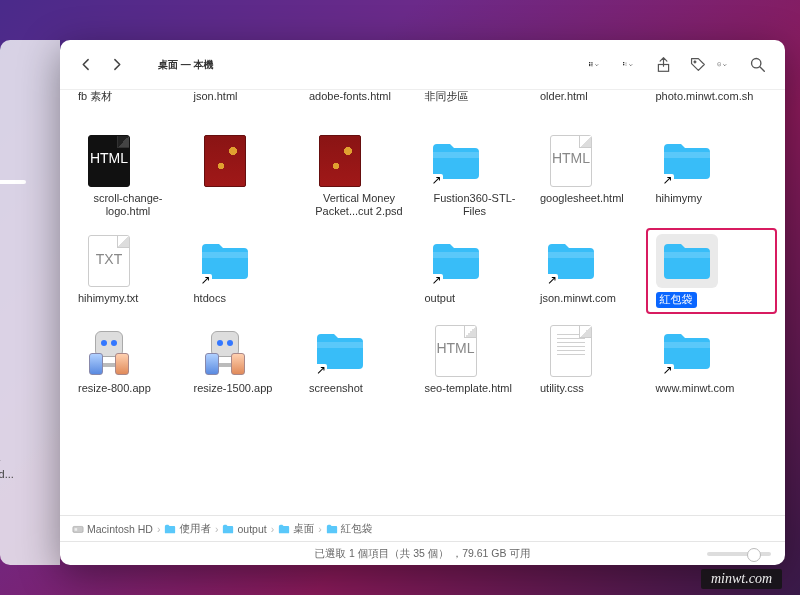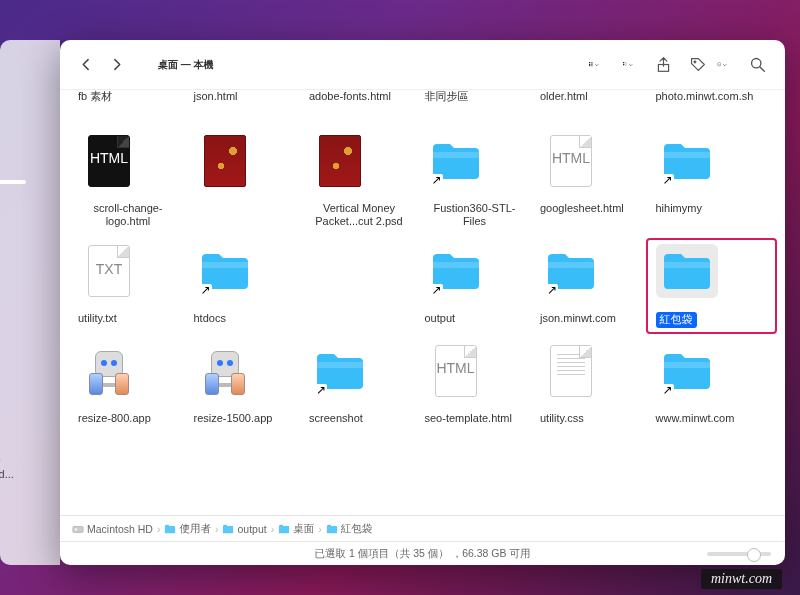--- a/index.html
+++ b/index.html
@@ -51,21 +51,21 @@
   }
   .file {
     display: flex; flex-direction: column; align-items: flex-start;
     text-align: center; font-size: 11px; line-height: 1.2;
     color: #333; position: relative;
   }
   .icon-box {
     width: 62px; height: 54px; display: flex; align-items: center; justify-content: center;
     position: relative;
   }
-  .file .label { margin-top: 14px; max-width: 100px; word-break: break-word; display: block; }
+  .file .label { margin-top: 4px; max-width: 100px; word-break: break-word; display: block; }
   .file.selected .label { background: #0a66ff; color: #fff; border-radius: 3px; padding: 1px 4px; }
   .file.selected .icon-box { background: #eaeaea; border-radius: 6px; }
   .highlight-ring { position: absolute; inset: -6px -10px; border: 2px solid #d81b60; border-radius: 4px; pointer-events: none; }
 
   
   .row0 { height: 30px; }
   .row0 .file { justify-content: flex-start; }
   .row0 .label { margin-top: 0; }
 
   
@@ -293,21 +293,21 @@
           </div>
           <span class="label">hihimymy</span>
         </div>
         <div class="file">
           <div class="icon-box">
             <div class="doc">
               <div class="corner"></div>
               <span>TXT</span>
             </div>
           </div>
-          <span class="label">utility.txt</span>
+          <span class="label">hihimymy.txt</span>
         </div>
         <div class="file">
           <div class="icon-box">
             <svg class="folder-svg" viewBox="0 0 52 42">
     <path class="top" d="M3 8 Q3 4 7 4 L20 4 L24 8 L45 8 Q49 8 49 12 L49 12 L3 12 Z" fill="#5ac8fa"></path>
     <rect x="3" y="12" width="46" height="27" rx="4" fill="#38bdf8"></rect>
     <rect x="3" y="12" width="46" height="6" fill="#5ac8fa"></rect>
   </svg>
             <div class="alias-arrow">↗</div>
           </div>
@@ -446,18 +446,18 @@
       <span class="sep">›</span>
       <span class="seg">
         <svg width="14" height="14" viewBox="0 0 14 14">
           <path d="M1 4 Q1 2 3 2 L5 2 L6.5 3.5 L12 3.5 Q13 3.5 13 5 L13 11 Q13 12 12 12 L2 12 Q1 12 1 11 Z" fill="#5ac8fa"></path>
         </svg>
         <span>紅包袋</span>
       </span>
     </div>
 
   <div class="statusbar">
-    <span>已選取 1 個項目（共 35 個）   ，66.38 GB 可用</span>
+    <span>已選取 1 個項目（共 35 個）   ，79.61 GB 可用</span>
     <div class="zoom-slider"></div>
   </div>
 </div>
 
 <div class="watermark">minwt.com</div>
 
 </body></html>

